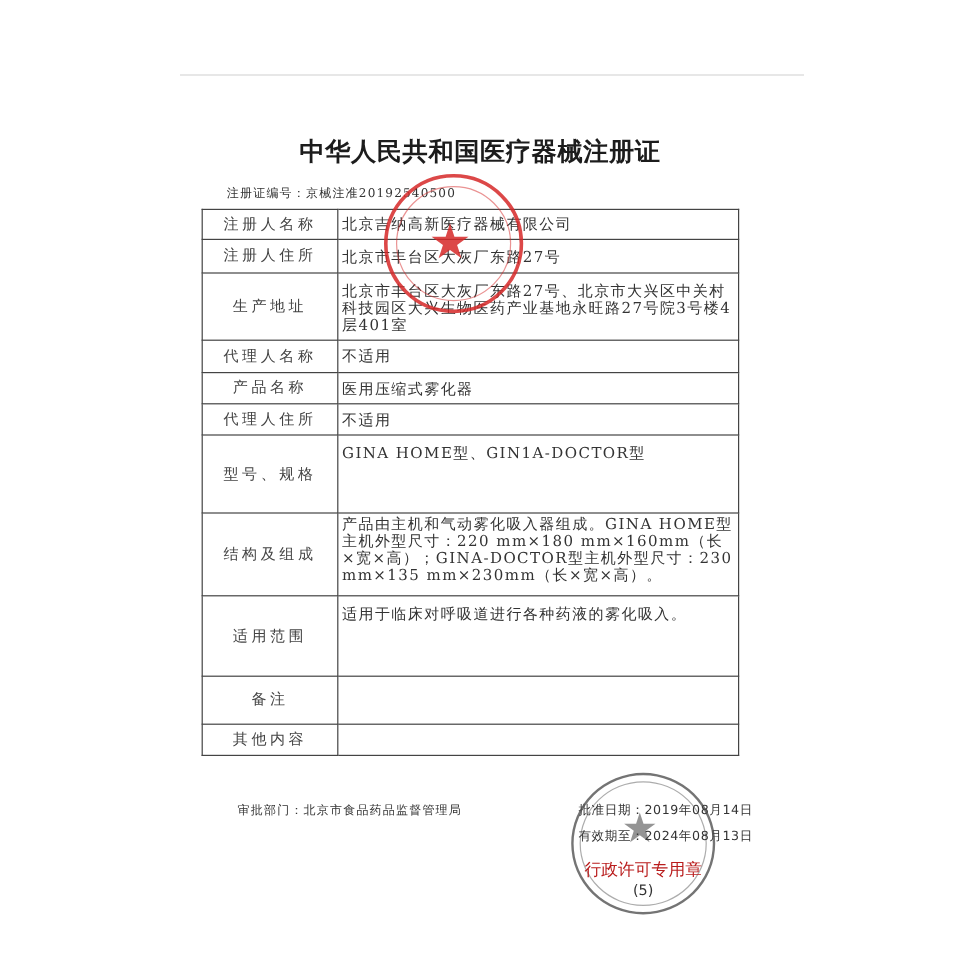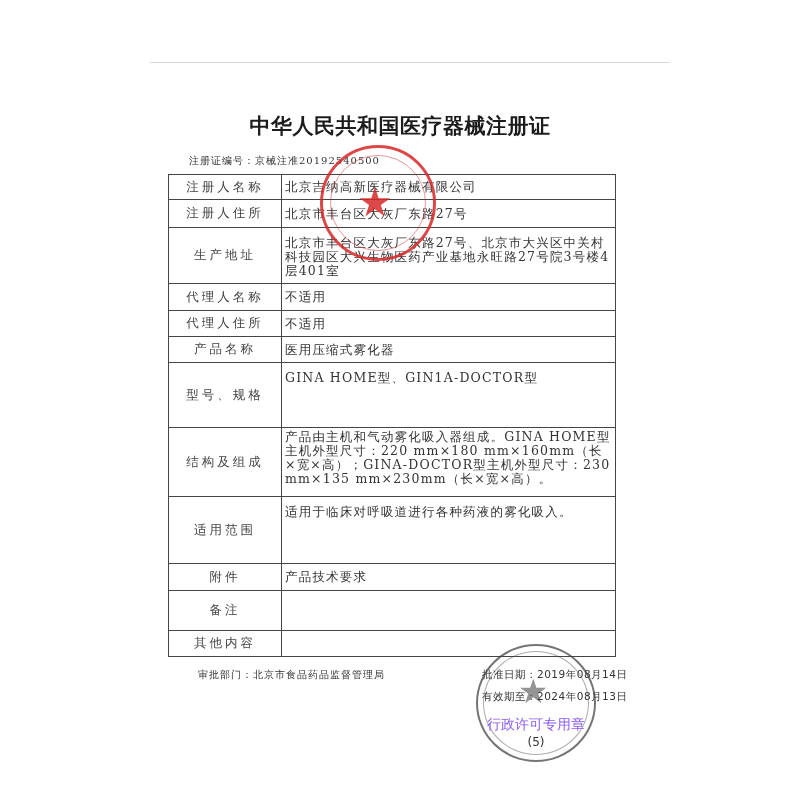--- a/index.html
+++ b/index.html
@@ -33,21 +33,21 @@
   .footer-date { position: absolute; left: 482px; font-size: 10.5px; color: #333; letter-spacing: 0.5px; font-family: "DejaVu Sans", sans-serif; }
   .stamp { position: absolute; border-radius: 50%; pointer-events: none; }
   .stamp-red { left: 320px; top: 145px; width: 110px; height: 110px; border: 3px solid rgba(214,40,40,0.85); }
   .stamp-red .inner { position: absolute; left: 7px; top: 7px; right: 7px; bottom: 7px; border-radius: 50%; border: 1px solid rgba(214,40,40,0.5); }
   .stamp-red .star { position: absolute; left: 34px; top: 34px; font-size: 40px; line-height: 40px; color: rgba(214,40,40,0.85); font-family: "DejaVu Sans", sans-serif; }
   .stamp-red .ring-text { position: absolute; left: 0; top: 6px; width: 110px; text-align: center; font-size: 11px; color: rgba(214,40,40,0.85); font-family: "DejaVu Sans", sans-serif; letter-spacing: 1px; }
   .stamp-gray { left: 476px; top: 644px; width: 116px; height: 114px; border: 2.5px solid rgba(70,70,70,0.75); }
   .stamp-gray .inner { position: absolute; left: 5px; top: 5px; right: 5px; bottom: 5px; border-radius: 50%; border: 1px solid rgba(70,70,70,0.45); }
   .stamp-gray .star { position: absolute; left: 40px; top: 28px; font-size: 34px; line-height: 34px; color: rgba(60,60,60,0.55); font-family: "DejaVu Sans", sans-serif; }
   .stamp-gray .arc { position: absolute; left: 0; top: 6px; width: 116px; text-align: center; font-size: 12px; color: rgba(60,60,60,0.6); font-family: "DejaVu Sans", sans-serif; letter-spacing: 1px; }
-  .stamp-gray .seal { position: absolute; left: 0; top: 70px; width: 116px; text-align: center; font-size: 14px; color: #8b5cf6; font-family: "DejaVu Serif", serif; letter-spacing: 0px; }
+  .stamp-gray .seal { position: absolute; left: 0; top: 70px; width: 116px; text-align: center; font-size: 14px; color: #b91c1c; font-family: "DejaVu Serif", serif; letter-spacing: 0px; }
   .stamp-gray .num { position: absolute; left: 0; top: 89px; width: 116px; text-align: center; font-size: 12px; color: #333; font-family: "DejaVu Sans", sans-serif; }
 </style>
 </head>
 <body>
 
 <div class="page-edge"></div>
 
 <div class="title">中华人民共和国医疗器械注册证</div>
 
 <div class="regno"><span>注册证编号：</span><span>京械注准20192540500</span></div>
@@ -64,42 +64,38 @@
   </tr>
   <tr style="height:56px">
     <td class="lbl">生产地址</td>
     <td class="val top">北京市丰台区大灰厂东路27号、北京市大兴区中关村科技园区大兴生物医药产业基地永旺路27号院3号楼4层401室</td>
   </tr>
   <tr style="height:27px">
     <td class="lbl">代理人名称</td>
     <td class="val">不适用</td>
   </tr>
   <tr style="height:26px">
+    <td class="lbl">产品名称</td>
+    <td class="val">医用压缩式雾化器</td>
+  </tr>
+  <tr style="height:26px">
     <td class="lbl">代理人住所</td>
     <td class="val">不适用</td>
-  </tr>
-  <tr style="height:26px">
-    <td class="lbl">产品名称</td>
-    <td class="val">医用压缩式雾化器</td>
   </tr>
   <tr style="height:65px">
     <td class="lbl">型号、规格</td>
     <td class="val top">GINA HOME型、GIN1A-DOCTOR型</td>
   </tr>
   <tr style="height:69px">
     <td class="lbl">结构及组成</td>
     <td class="val top2">产品由主机和气动雾化吸入器组成。GINA HOME型主机外型尺寸：220 mm×180 mm×160mm（长×宽×高）；GINA-DOCTOR型主机外型尺寸：230 mm×135 mm×230mm（长×宽×高）。</td>
   </tr>
   <tr style="height:67px">
     <td class="lbl">适用范围</td>
     <td class="val top">适用于临床对呼吸道进行各种药液的雾化吸入。</td>
-  </tr>
-  <tr style="height:27px">
-    <td class="lbl">附件</td>
-    <td class="val">产品技术要求</td>
   </tr>
   <tr style="height:40px">
     <td class="lbl">备注</td>
     <td class="val"></td>
   </tr>
   <tr style="height:26px">
     <td class="lbl">其他内容</td>
     <td class="val"></td>
   </tr>
 </tbody>

